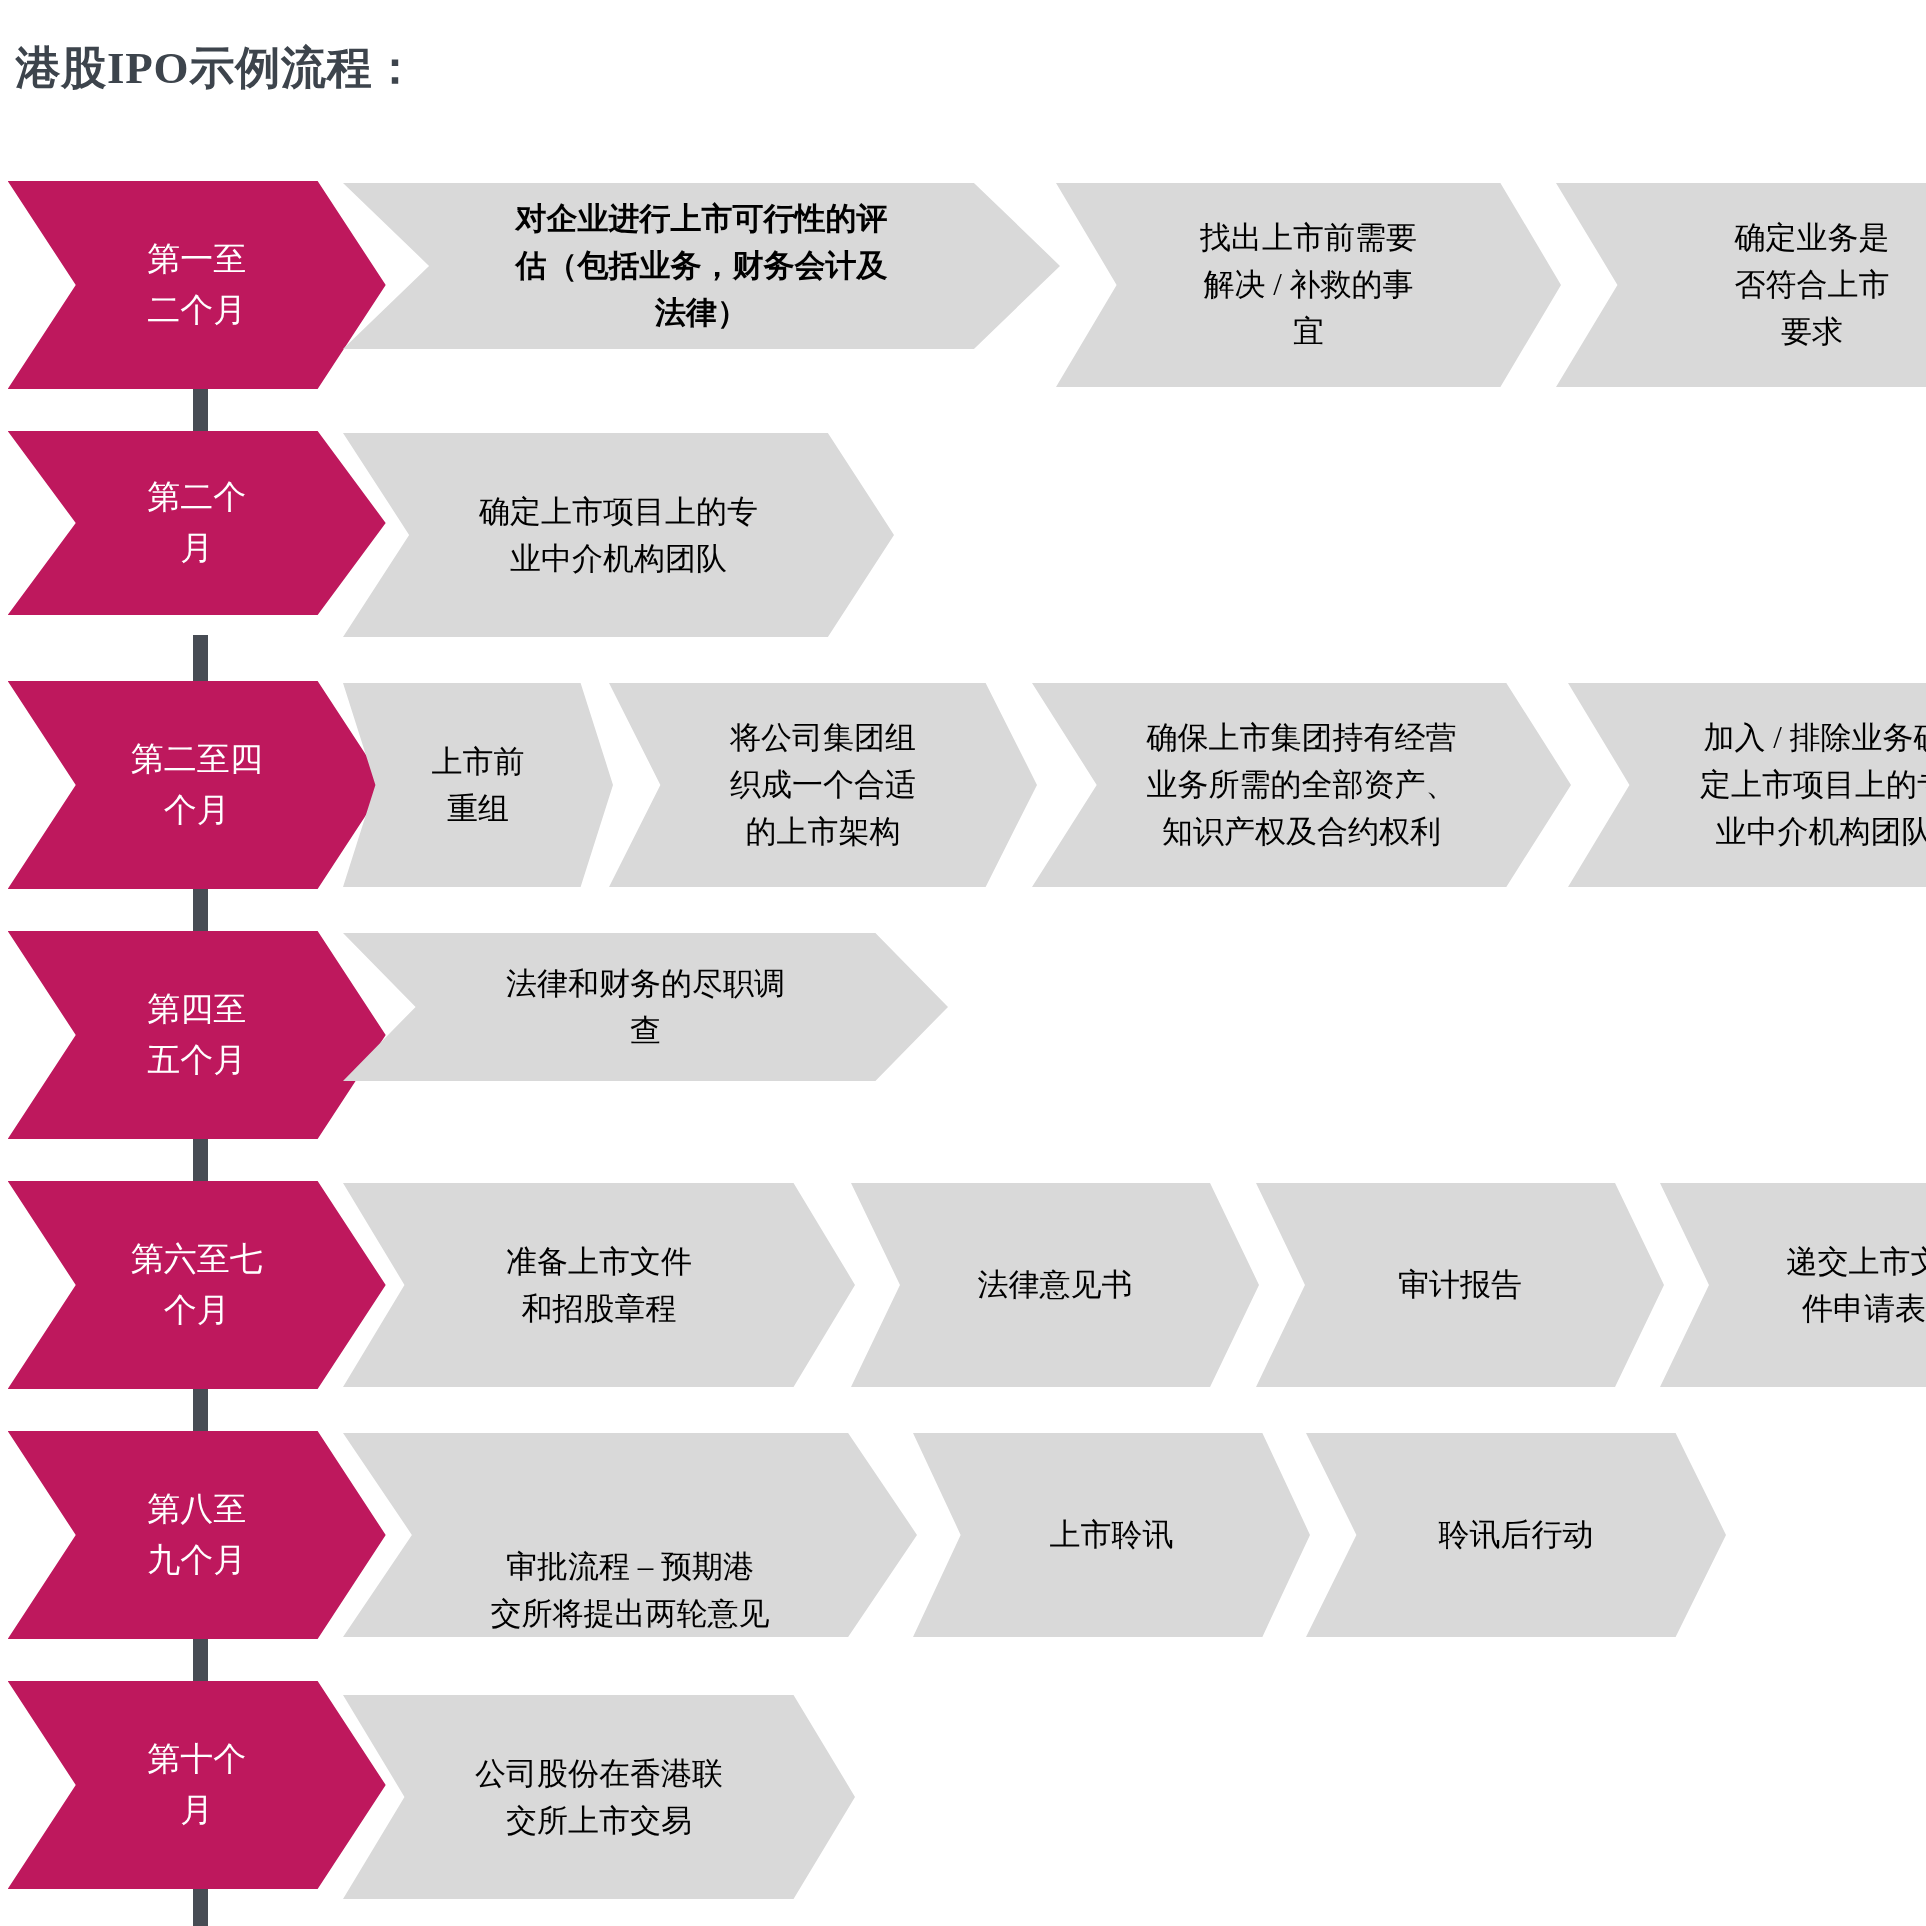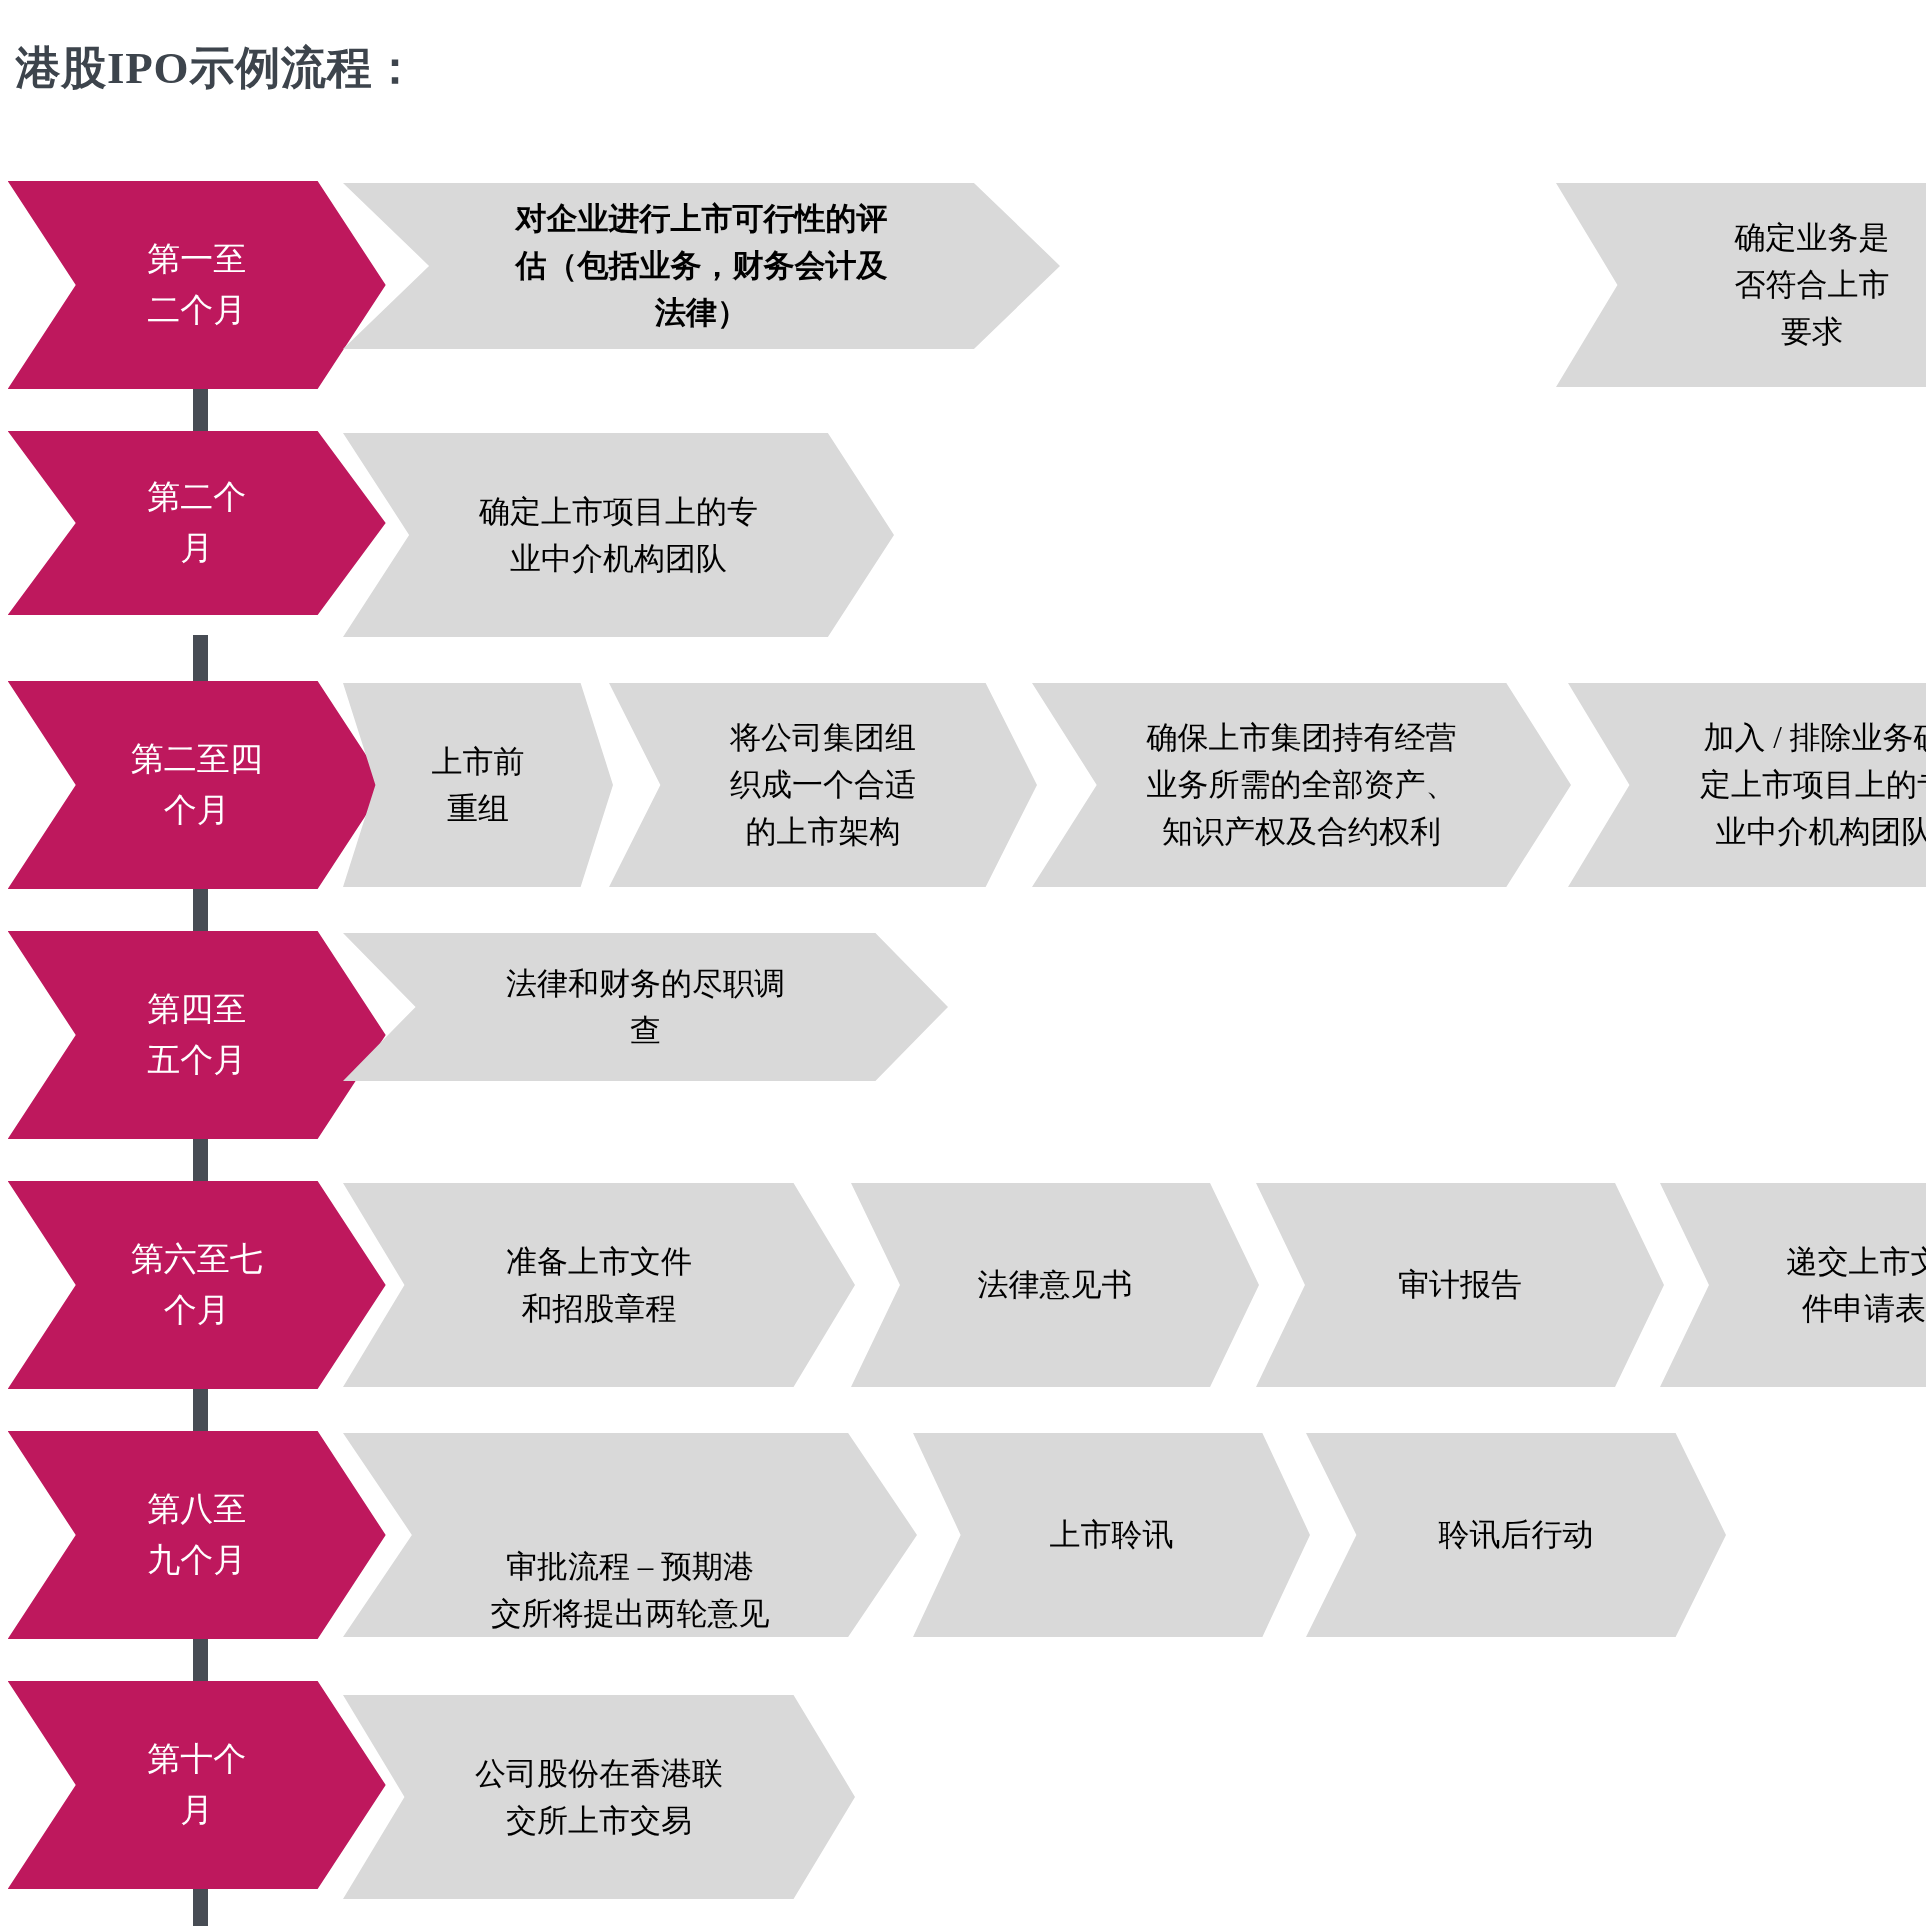--- a/index.html
+++ b/index.html
@@ -99,20 +99,27 @@
           <div>二个月</div>
         </div>
       </div>
       <div class="chev chev-step" style="left: 343px; width: 717px; height: 166px; top: 1.9px; font-weight: bold;">
         <div class="chev-text">
           <div>对企业进行上市可行性的评</div>
           <div>估（包括业务，财务会计及</div>
           <div>法律）</div>
         </div>
       </div>
+      <div class="chev chev-step" style="left: 1056px; width: 505px; height: 204px; top: 1.9px;">
+        <div class="chev-text">
+          <div>找出上市前需要</div>
+          <div>解决 / 补救的事</div>
+          <div>宜</div>
+        </div>
+      </div>
       <div class="chev chev-step" style="left: 1556px; width: 512px; height: 204px; top: 1.9px;">
         <div class="chev-text">
           <div>确定业务是</div>
           <div>否符合上市</div>
           <div>要求</div>
         </div>
       </div>
     </div>
     <div class="flow-row" style="height: 250px;">
       <div class="connector" style="top: 204px; height: 54px;"></div>

